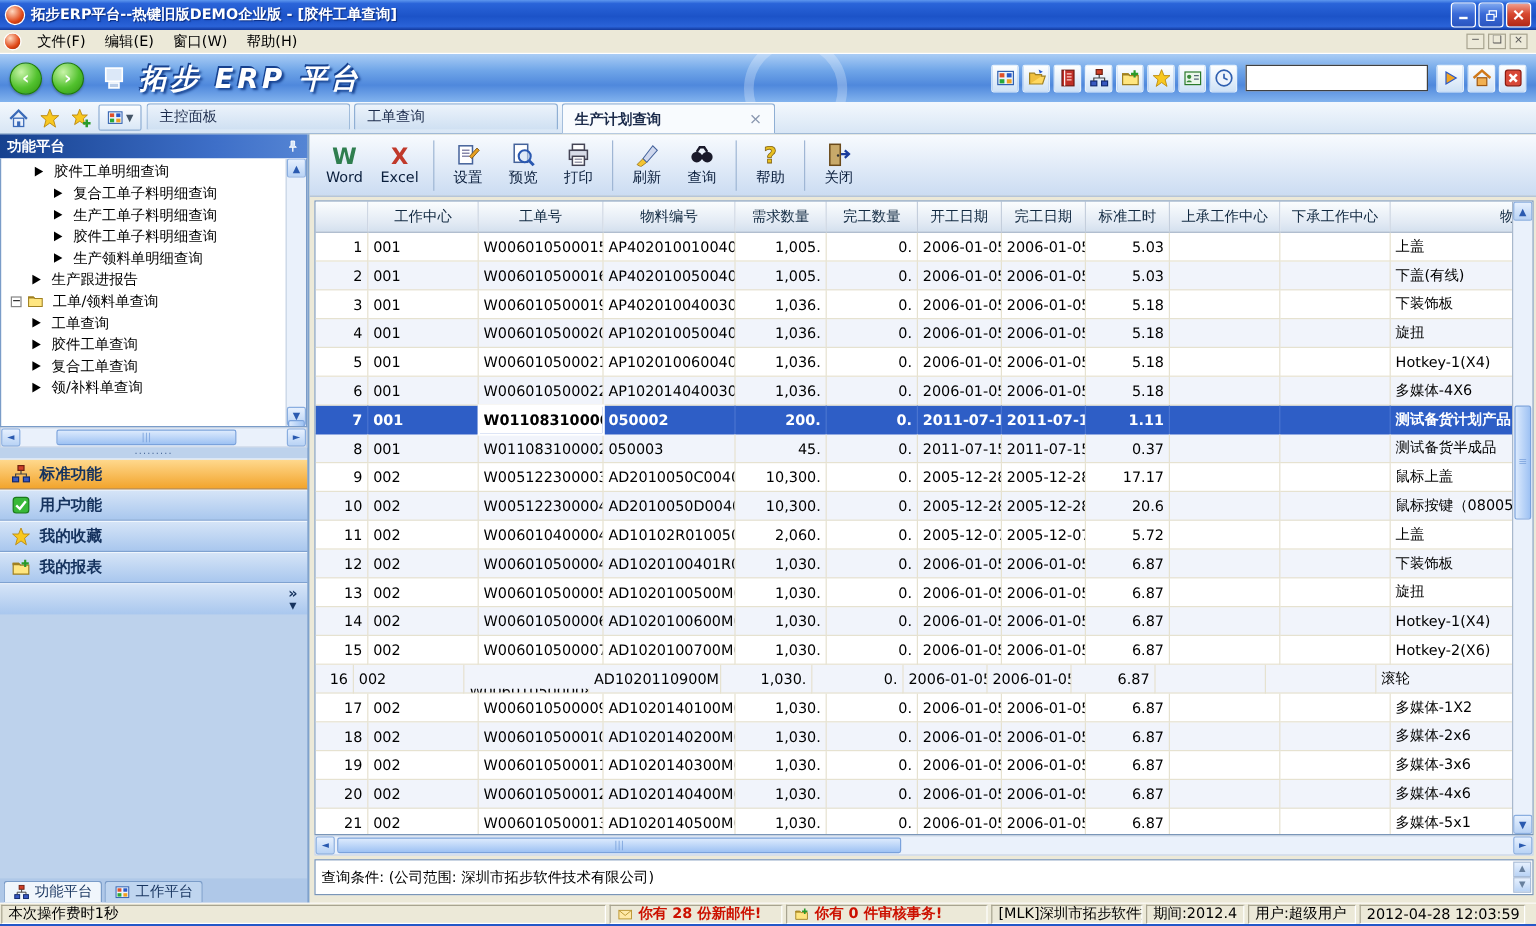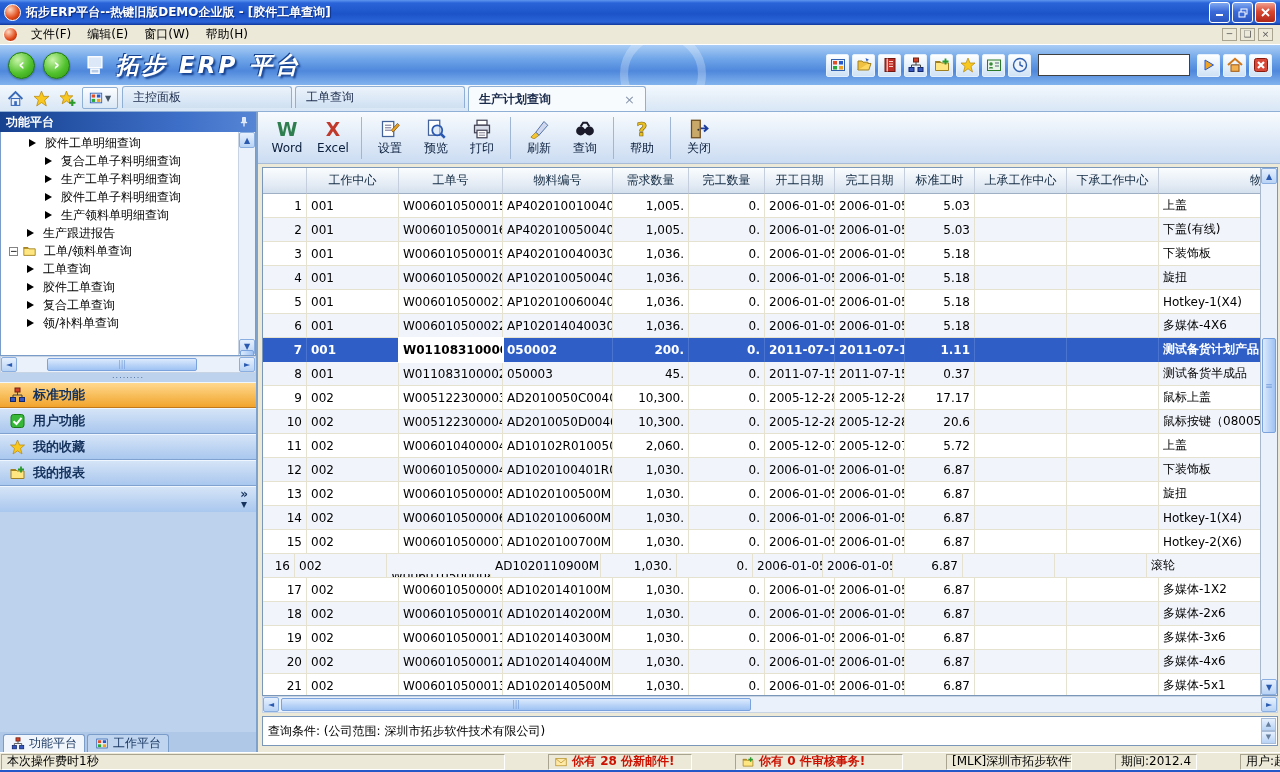--- a/index.html
+++ b/index.html
@@ -106,21 +106,21 @@
   .tbl-vscroll { position:absolute; top:0; right:0; bottom:0; width:17px; background:#EAF1FB; border-left:1px solid #A8B8CC; display:flex; flex-direction:column; }
 
   .tbl-hscroll { height:17px; flex:none; margin:0 2px 0 4px; background:#EAF1FB; border:1px solid #C8D4E4; display:flex; align-items:center; }
   .query-box { height:30px; flex:none; margin:3px 2px 0 4px; background:#fff; border:1px solid #7A96B8; font-size:12px; color:#000;
     display:flex; align-items:center; padding:0 5px; position:relative; }
   .qb-arrows { position:absolute; right:1px; top:1px; bottom:1px; width:15px; display:flex; flex-direction:column; justify-content:space-between; }
   .qb-arrows span { height:13px; background:linear-gradient(#E6F0FE,#B9D3F5); border:1px solid #A8BCD8; font-size:7px; color:#68809E; text-align:center; line-height:11px; }
   .content-gap { flex:none; height:6px; }
 
   
-  .statusbar { height:20px; background:#ECE9D8; border-top:1px solid #FFF; border-bottom:2px solid #2458C8; display:flex; align-items:center; padding:0 1px;gap:40px; }
+  .statusbar { height:20px; background:#ECE9D8; border-top:1px solid #FFF; border-bottom:2px solid #2458C8; display:flex; align-items:center; padding:0 1px; }
   .sb-seg { height:16px; border:1px solid; border-color:#A8A490 #FFF #FFF #A8A490; display:flex; align-items:center; gap:4px; padding:0 5px; margin-right:3px;
     font-size:12px; color:#000; overflow:hidden; white-space:nowrap; flex:none; }
   .sb-seg.red { color:#CC1100; font-weight:bold; }
   .sb-seg .ic svg { width:14px; height:12px; }
   .ic { display:inline-flex; align-items:center; justify-content:center; }
 </style>
 </head>
 <body>
 
 <div class="titlebar">

